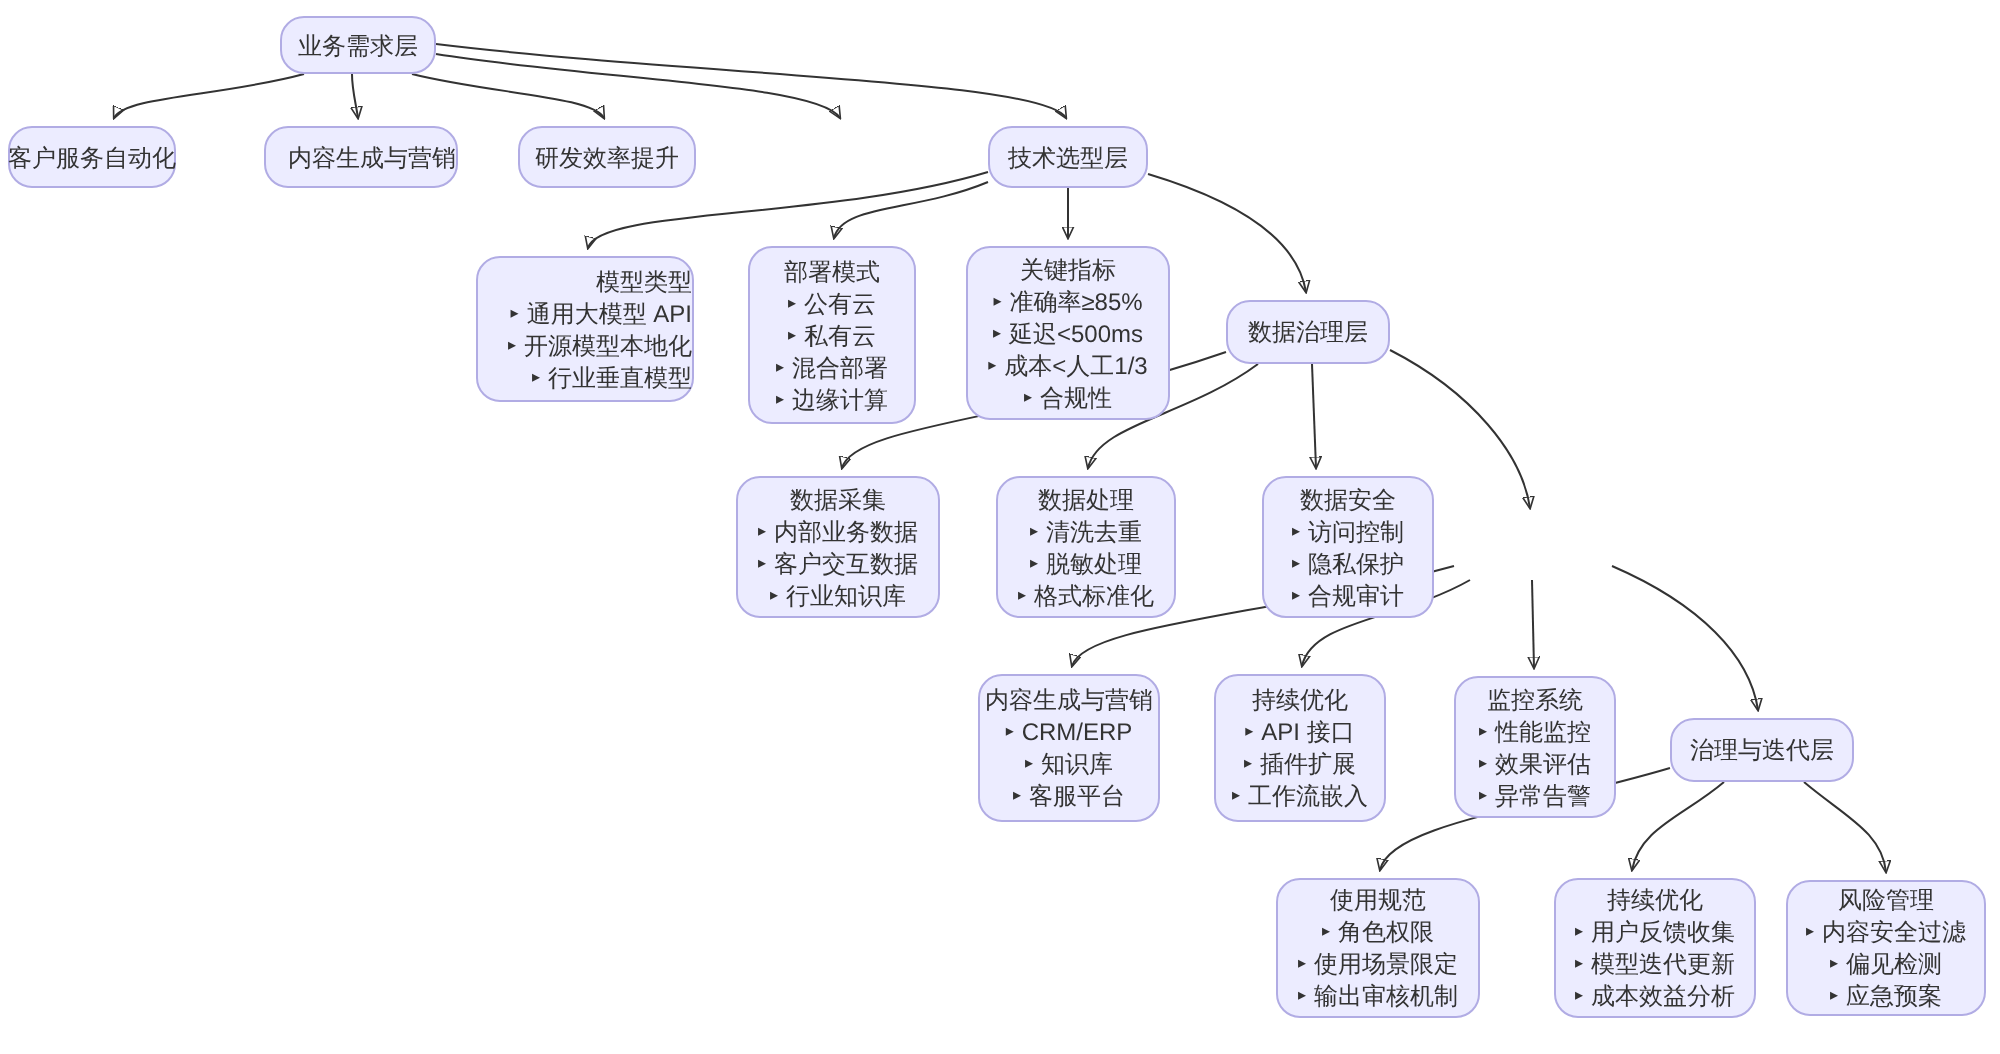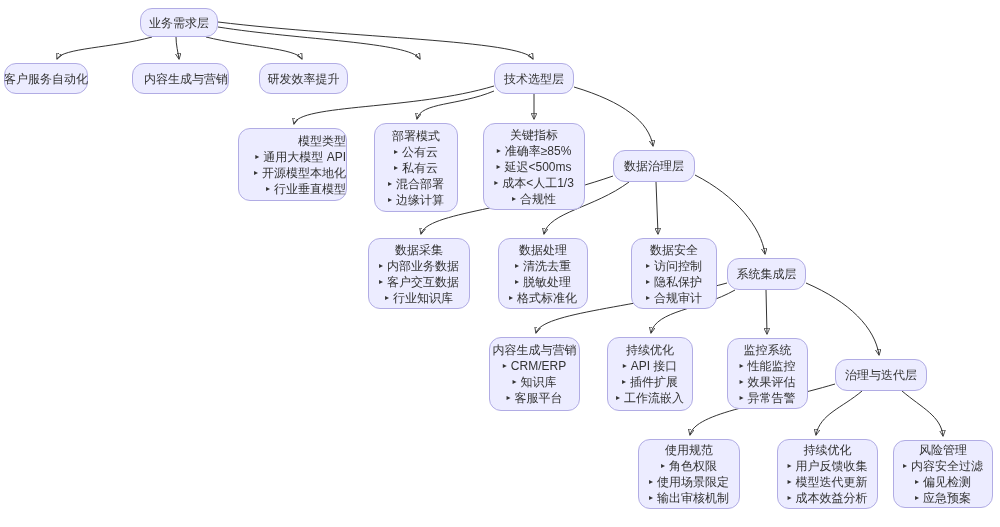--- a/index.html
+++ b/index.html
@@ -98,23 +98,20 @@
 
 
   <div class="node" style="left:494px; top:63px; width:80px; height:31px;">
     <div class="title">技术选型层</div>
   </div>
 
   <div class="node" style="left:613px; top:150px; width:82px; height:32px;">
     <div class="title">数据治理层</div>
   </div>
 
-  <div class="node" style="left:727px; top:258px; width:79px; height:32px;">
-    <div class="title">系统集成层</div>
-  </div>
 
   <div class="node" style="left:835px; top:359px; width:92px; height:32px;">
     <div class="title">治理与迭代层</div>
   </div>
 
   <div class="node" style="left:238px; top:128px; width:109px; height:73px;align-items:flex-end;">
     <div class="title">模型类型</div>
     <div class="item">
         <span class="bullet">▸</span>
         <span>通用大模型 API</span>

